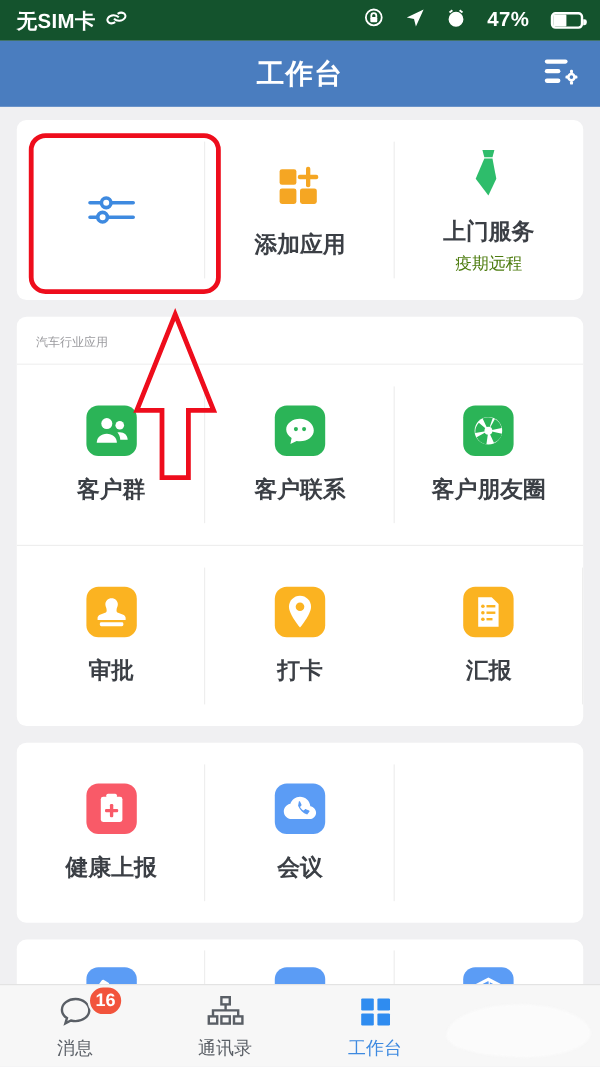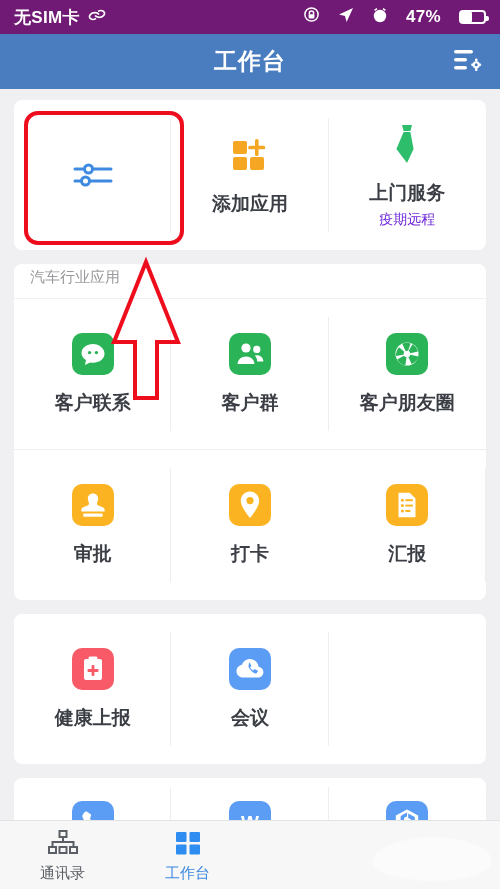--- a/index.html
+++ b/index.html
@@ -6,21 +6,21 @@
   html, body {
     width: 500px; height: 889px;
     background: #f0f0f2;
     font-family: "Liberation Sans", "DejaVu Sans", sans-serif;
     overflow: hidden;
   }
   #phone { position: relative; width: 500px; height: 889px; background: #f0f0f2; }
 
   
   .statusbar {
-    height: 34px; background: #701a75; color: #fff;
+    height: 34px; background: #14532d; color: #fff;
     display: flex; align-items: center; padding: 0 14px;
     font-size: 17px; font-weight: bold; letter-spacing: .3px;
   }
   .sb-left { display: flex; align-items: center; gap: 7px; }
   .sb-center { position: absolute; left: 0; right: 0; text-align: center; font-size: 17px; font-weight: bold; pointer-events: none; }
   .sb-right { margin-left: auto; display: flex; align-items: center; gap: 18px; z-index: 2; }
   .sb-ico { display: inline-block; }
   .battery {
     width: 27px; height: 14px; border: 2px solid #fff; border-radius: 4px;
     position: relative; display: inline-block;
@@ -39,36 +39,36 @@
   .header .title { font-size: 23px; font-weight: bold; letter-spacing: 1px; }
   .header .settings { position: absolute; right: 18px; top: 50%; transform: translateY(-50%); cursor: pointer; }
 
   
   .scroll { position: absolute; top: 89px; left: 0; right: 0; bottom: 69px; overflow: hidden; }
   .card {
     background: #fff; margin: 0 14px 14px 14px; border-radius: 8px; overflow: hidden;
   }
   .card:first-child { margin-top: 11px; }
   .sec-title {
-    font-size: 15px; color: #9a9a9e; padding: 4px 16px 11px 16px;
+    font-size: 10px; color: #9a9a9e; padding: 14px 16px 11px 16px;
     border-bottom: 1px solid #f0f0f0;
   }
   .grid { display: flex; flex-wrap: wrap; }
   .cell {
     width: 33.3333%; height: 150px;
     display: flex; flex-direction: column; align-items: center; justify-content: center;
     position: relative; cursor: pointer;
   }
   .cell::after {
     content: ""; position: absolute; right: 0; top: 12%; height: 76%; width: 1px; background: #eeeeee;
   }
   .cell:nth-child(3n)::after { display: none; }
   .row-div { width: 100%; height: 1px; background: #eeeeee; }
   .cell .label { font-size: 19px; color: #3b3f45; font-weight: bold; margin-top: 14px; }
-  .cell .sub { font-size: 14px; color: #6d28d9; margin-top: 5px; }
+  .cell .sub { font-size: 14px; color: #4d7c0f; margin-top: 5px; }
   .icobox { width: 44px; height: 44px; display: flex; align-items: center; justify-content: center; }
   .tile { width: 42px; height: 42px; border-radius: 10px; display: flex; align-items: center; justify-content: center; }
 
   
   .card.partial .cell { height: 74px; justify-content: flex-start; padding-top: 22px; }
 
   
   .hl-box {
     position: absolute; border: 4px solid #ee0d1c; border-radius: 14px;
     pointer-events: none;
@@ -204,43 +204,43 @@
             <div class="sub">疫期远程</div>
           </div>
         </div>
       </div>
       <div class="card">
         <div class="sec-title">汽车行业应用</div>
         <div class="grid">
           <div class="cell">
             <div class="icobox">
               <div class="tile" style="background: rgb(43, 180, 87);">
-                <svg width="28" height="26" viewBox="0 0 28 26">
-                  <path d="M14 3C7.6 3 2.5 7 2.5 12c0 2.9 1.8 5.5 4.5 7.1L6 24l5.2-2.6c.9.2 1.9.3 2.8.3 6.4 0 11.5-4 11.5-9S20.4 3 14 3z" fill="#fff"></path>
-        <circle cx="10.6" cy="11.6" r="1.7" fill="#2bb457"></circle>
-                  <circle cx="17.4" cy="11.6" r="1.7" fill="#2bb457"></circle>
-                </svg>
-              </div>
-            </div>
-            <div class="label">客户联系</div>
-          </div>
-          <div class="cell">
-            <div class="icobox">
-              <div class="tile" style="background: rgb(43, 180, 87);">
                 <svg width="30" height="26" viewBox="0 0 30 26">
                   <g fill="#fff">
         <circle cx="11" cy="7" r="4.6"></circle>
                     <path d="M2.6 23c0-4.6 3.8-7.6 8.4-7.6s8.4 3 8.4 7.6z"></path>
         <circle cx="21.8" cy="8.4" r="3.6"></circle>
                     <path d="M21.8 14.2c3.8 0 6.6 2.6 6.6 6.3h-6.2c0-2.4-.9-4.6-2.4-6.1.6-.1 1.3-.2 2-.2z"></path>
                   </g>
                 </svg>
               </div>
             </div>
             <div class="label">客户群</div>
+          </div>
+          <div class="cell">
+            <div class="icobox">
+              <div class="tile" style="background: rgb(43, 180, 87);">
+                <svg width="28" height="26" viewBox="0 0 28 26">
+                  <path d="M14 3C7.6 3 2.5 7 2.5 12c0 2.9 1.8 5.5 4.5 7.1L6 24l5.2-2.6c.9.2 1.9.3 2.8.3 6.4 0 11.5-4 11.5-9S20.4 3 14 3z" fill="#fff"></path>
+        <circle cx="10.6" cy="11.6" r="1.7" fill="#2bb457"></circle>
+                  <circle cx="17.4" cy="11.6" r="1.7" fill="#2bb457"></circle>
+                </svg>
+              </div>
+            </div>
+            <div class="label">客户联系</div>
           </div>
           <div class="cell">
             <div class="icobox">
               <div class="tile" style="background: rgb(43, 180, 87);">
                 <svg width="28" height="28" viewBox="0 0 28 28">
                   <circle cx="14" cy="14" r="11.5" fill="#fff"></circle>
         <g fill="#2bb457">
                     <path d="M14 14 L25 11.6 A11.5 11.5 0 0 0 19.4 4.2 Z"></path>
         <path d="M14 14 L18.6 24 A11.5 11.5 0 0 0 25.4 16.4 Z"></path>
         <path d="M14 14 L4.2 19.4 A11.5 11.5 0 0 0 12.3 25.4 Z"></path>
@@ -368,20 +368,29 @@
       </div>
     </div>
 
   <div class="hl-box" style="left:24px; top:111px; width:160px; height:134px;"></div>
 
   <svg class="arrow" style="left:110px; top:256px;" width="80" height="150" viewBox="0 0 80 150">
     <path d="M36 6 L68 86 L47 86 L47 142 L25 142 L25 86 L4 86 Z" fill="none" stroke="#ee0d1c" stroke-width="4" stroke-linejoin="miter"></path>
   </svg>
 
   <div class="tabbar">
+    <div class="tab">
+      <div class="ticon">
+        <svg width="30" height="28" viewBox="0 0 30 28">
+            <path d="M15 3.5c-6.3 0-11.4 4-11.4 9 0 2.8 1.6 5.3 4.2 6.9l-1.3 4.4 4.6-2.4c1.2.3 2.5.5 3.9.5 6.3 0 11.4-4 11.4-9s-5.1-9.4-11.4-9.4z" fill="none" stroke="#5a5f66" stroke-width="2"></path>
+          </svg>
+        <div class="badge">16</div>
+      </div>
+      <div class="tlabel">消息</div>
+    </div>
 
     <div class="tab">
       <div class="ticon">
         <svg width="32" height="28" viewBox="0 0 32 28">
             <g fill="none" stroke="#5a5f66" stroke-width="2">
           <rect x="12.5" y="2" width="7" height="6"></rect>
               <path d="M16 8v5M5.5 18v-5h21v5"></path>
           <rect x="2" y="18" width="7" height="6"></rect>
               <rect x="12.5" y="18" width="7" height="6"></rect>
               <rect x="23" y="18" width="7" height="6"></rect>

